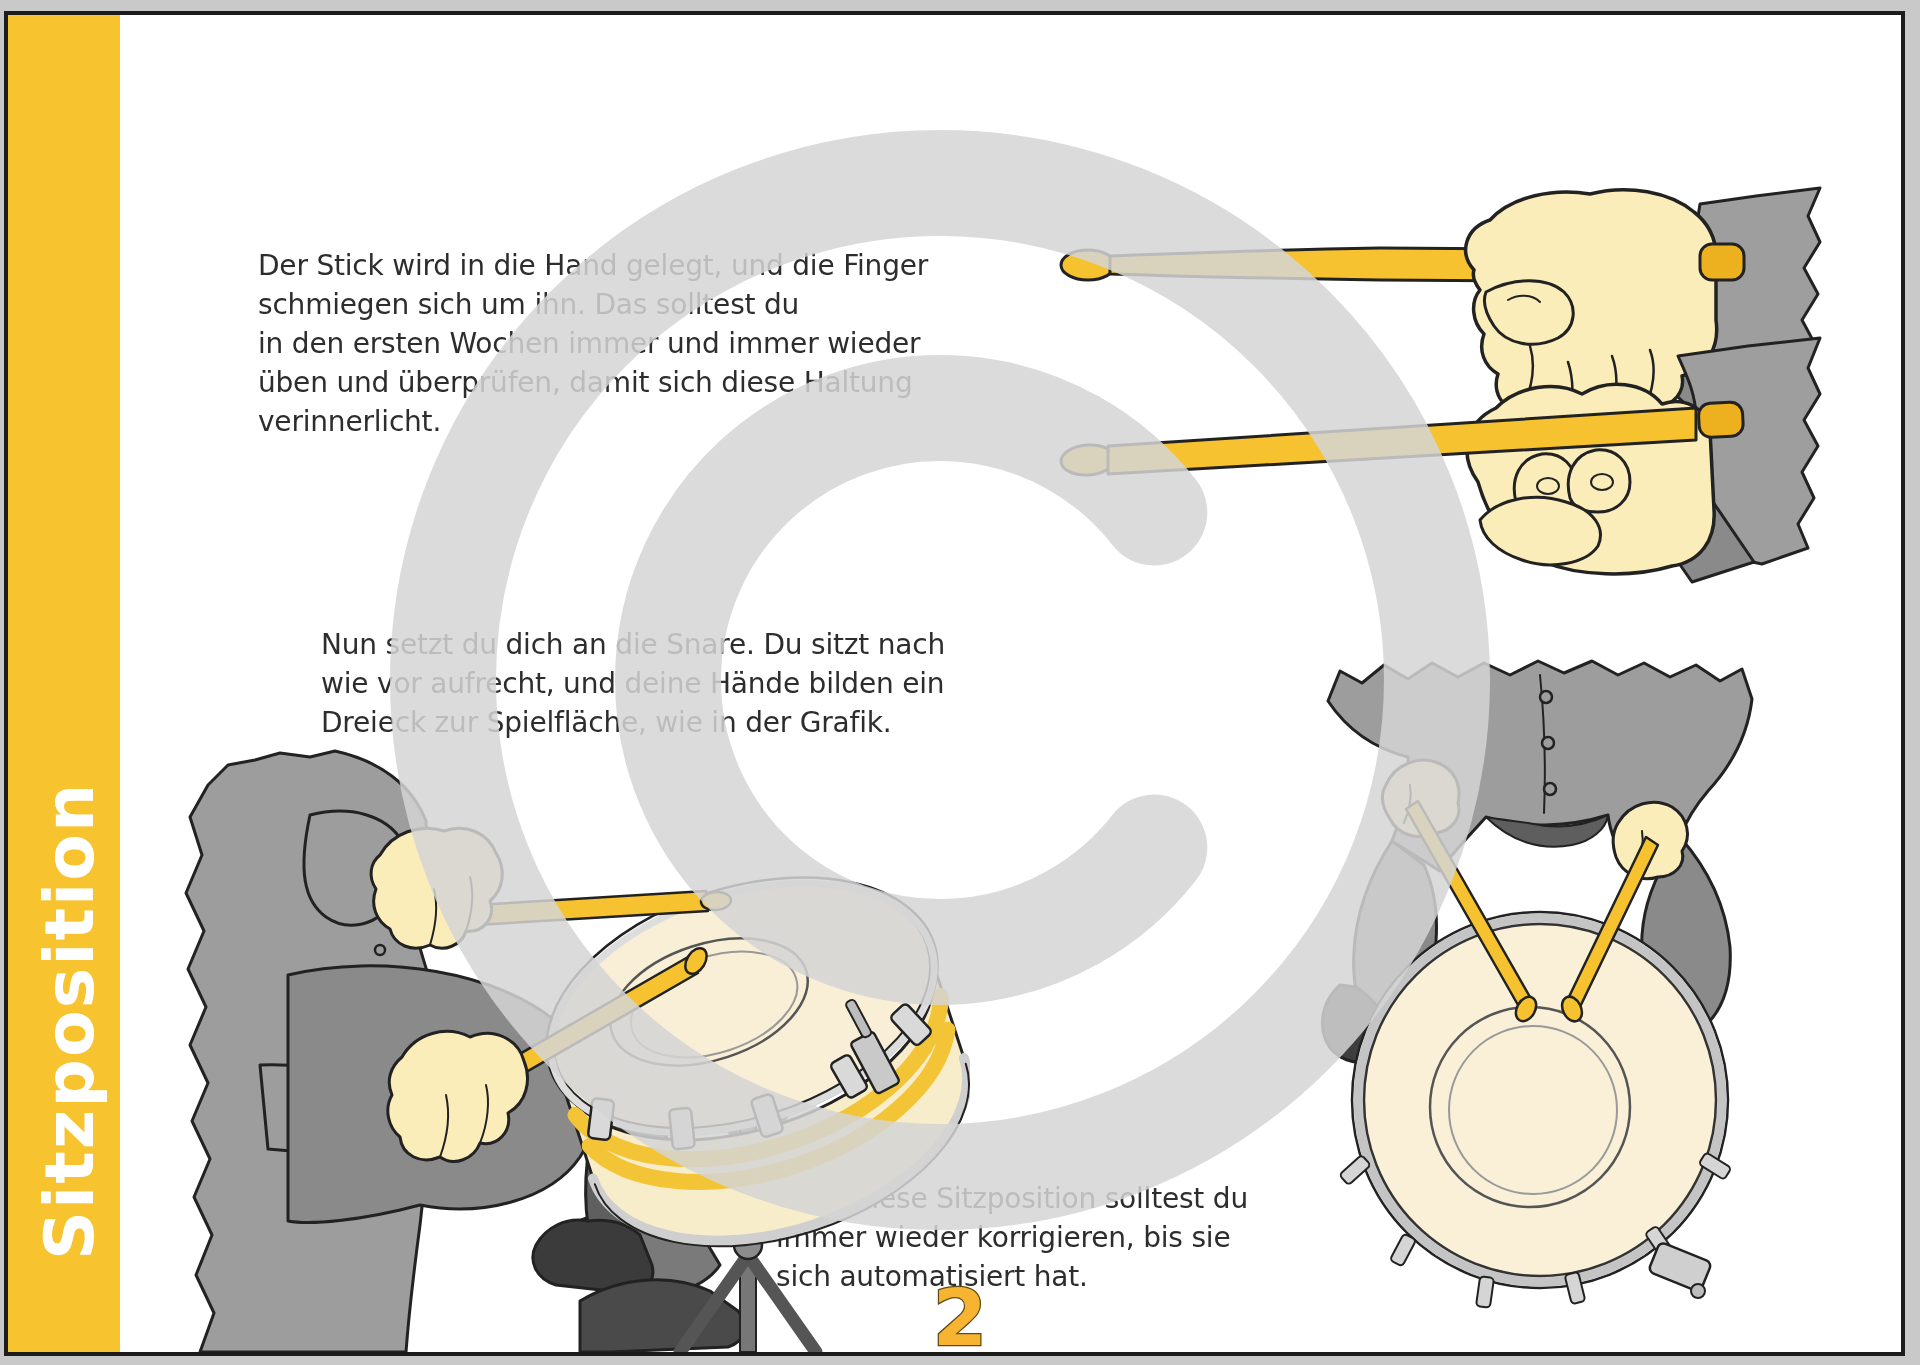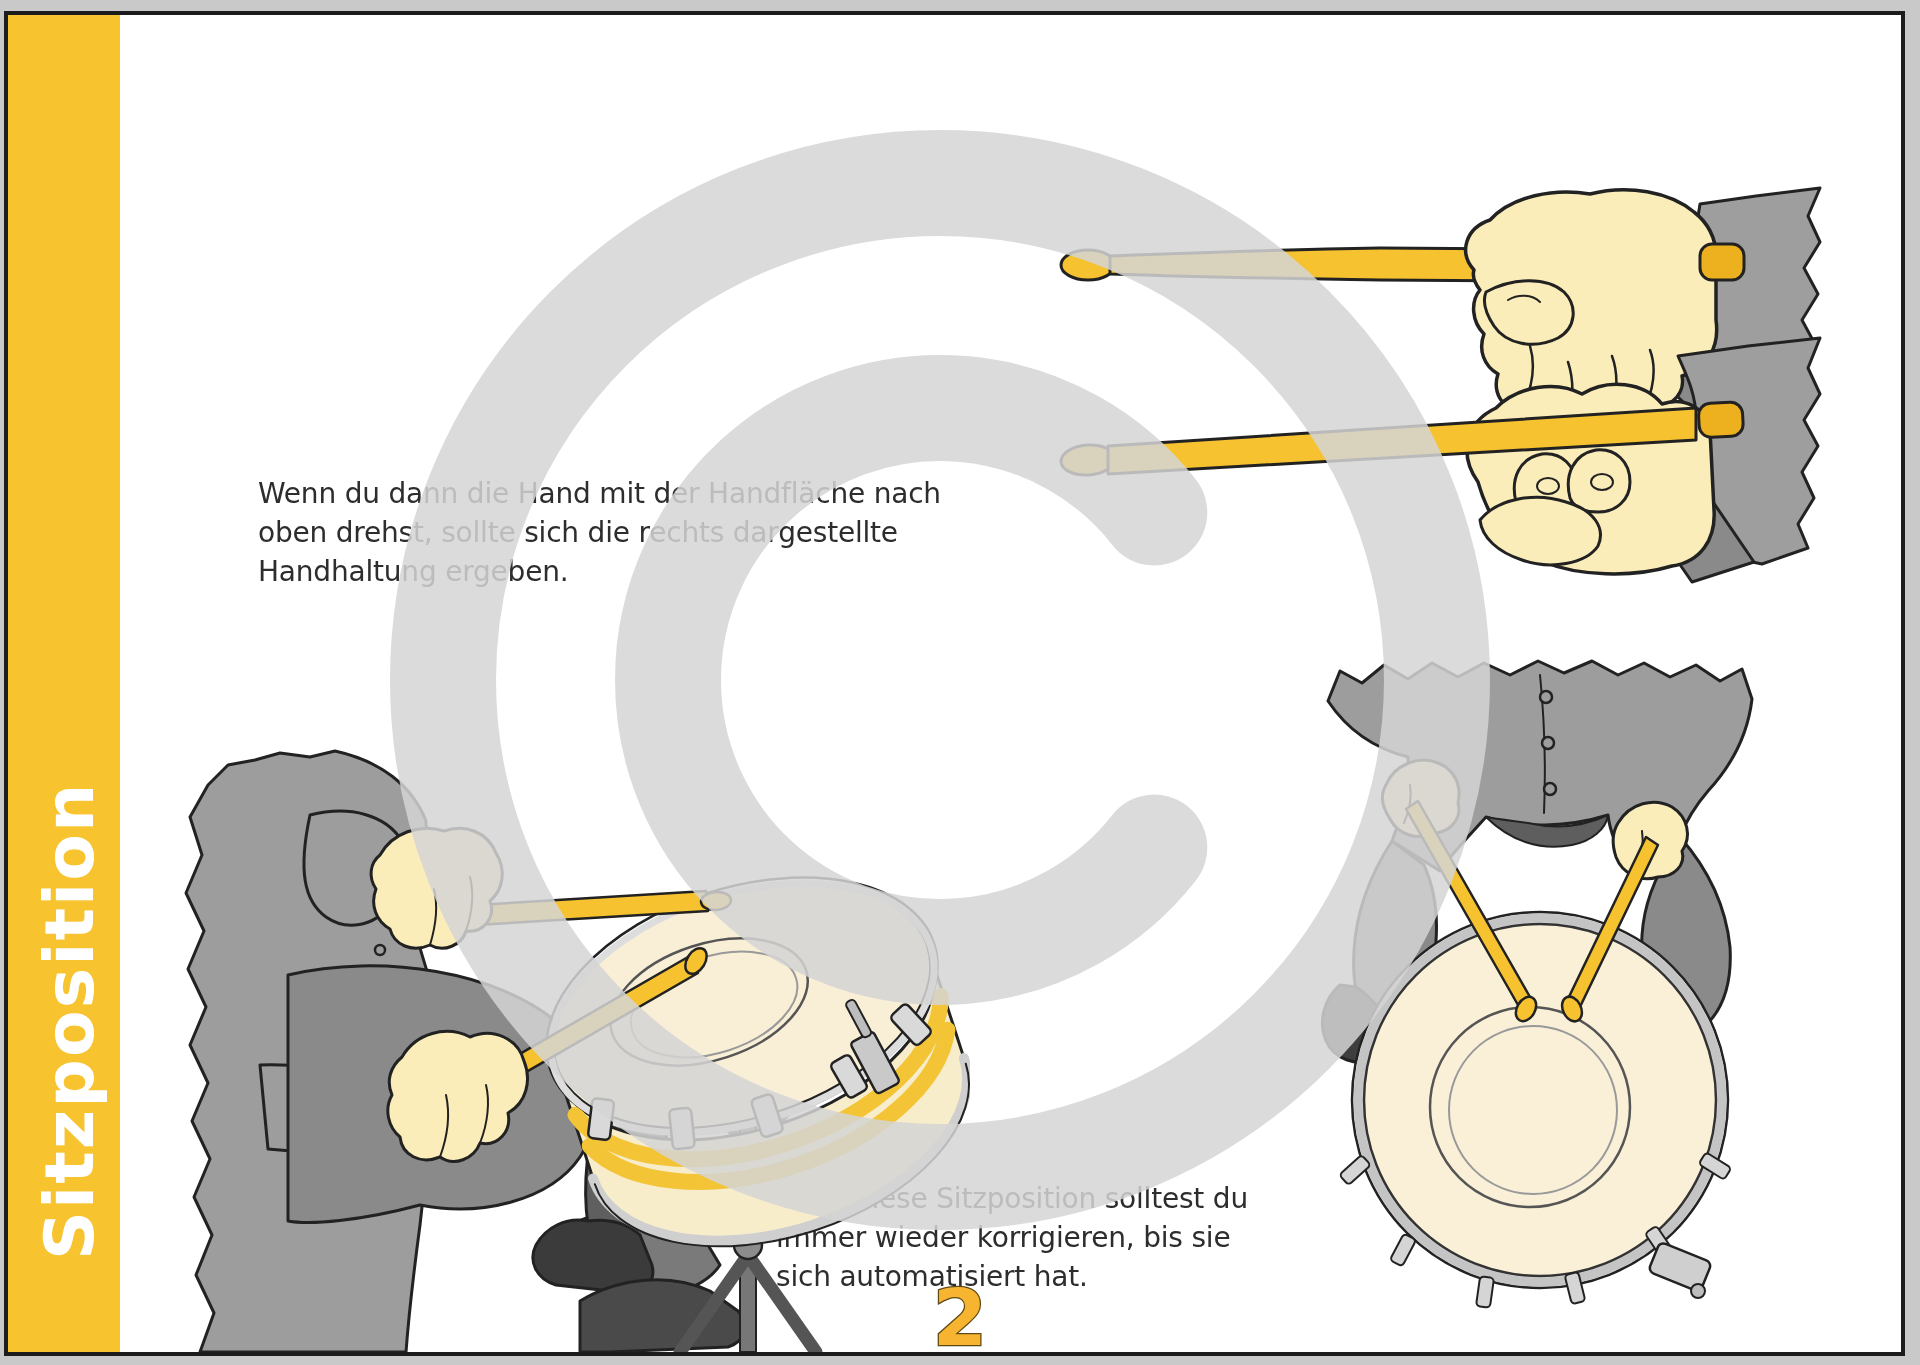--- a/index.html
+++ b/index.html
@@ -24,23 +24,28 @@
 </head>
 <body>
 
 <div class="stage">
   <div class="page">
 
     <div class="side-tab">
       <div class="side-tab-label">Sitzposition</div>
     </div>
 
-    <div class="para" style="left:250px;top:459px;">Wenn du dann die Hand mit der Handfläche nach
-oben drehst, sollte sich die rechts dargestellte
-Handhaltung ergeben.</div>
+    <div class="para" style="left:250px;top:231px;">Der Stick wird in die Hand gelegt, und die Finger
+schmiegen sich um ihn. Das solltest du
+in den ersten Wochen immer und immer wieder
+üben und überprüfen, damit sich diese Haltung
+verinnerlicht.</div>
+    <div class="para" style="left:313px;top:610px;">Nun setzt du dich an die Snare. Du sitzt nach
+wie vor aufrecht, und deine Hände bilden ein
+Dreieck zur Spielfläche, wie in der Grafik.</div>
     <div class="para" style="left:768px;top:1164px;">Auch diese Sitzposition solltest du
 immer wieder korrigieren, bis sie
 sich automatisiert hat.</div>
 
     <div class="illo" style="left:1042px;top:165px;">
       <svg width="812" height="430" viewBox="0 0 812 430">
 
         <g>
 
           <path d="M650,24 L706,16 L770,8 L758,36 L770,62 L754,88 L768,114 L752,140 L766,166 L750,192 L762,218 L744,244 L700,258 L660,250 C648,212 642,160 644,112 C644,78 646,46 650,24 Z" fill="#9E9E9E" stroke="#222" stroke-width="3"></path>

